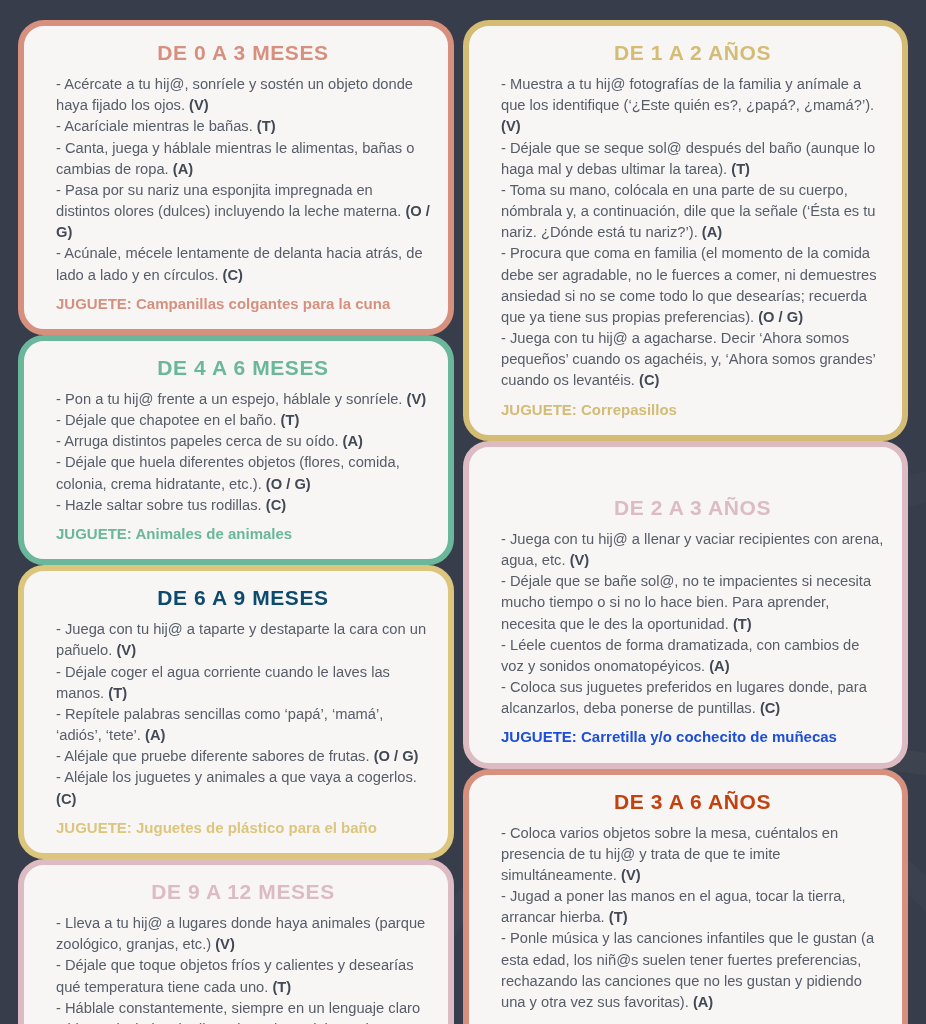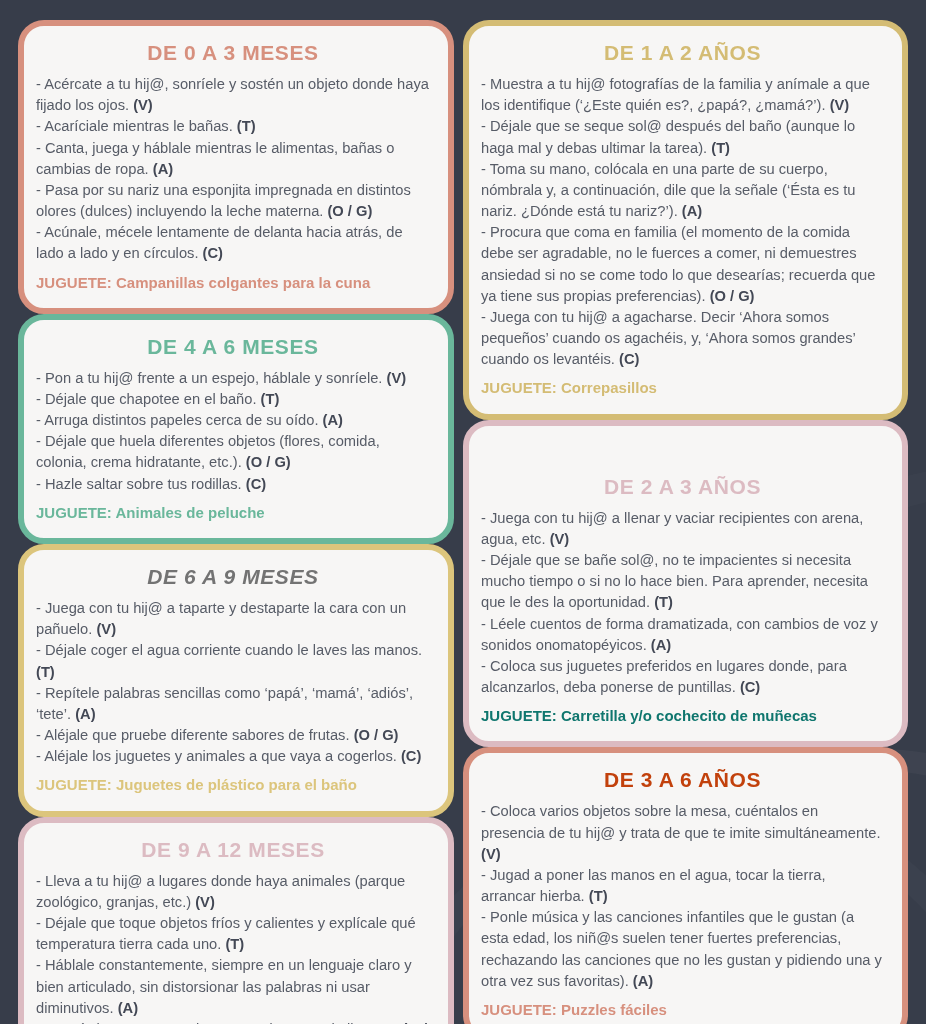--- a/index.html
+++ b/index.html
@@ -29,21 +29,21 @@
     flex-direction: column;
     justify-content: space-between;
     height: 990px;
   }
   .col-left  { width: 437px; }
   .col-right { width: 446px; }
   .card {
     background: #f7f6f5;
     border: 6px solid #ccc;
     border-radius: 26px;
-    padding: 9px 18px 13px 12px;
+    padding: 9px 18px 13px 32px;
   }
   .card-title {
     margin: 6px 0 9px 0;
     text-align: center;
     font-size: 21px;
     font-weight: 700;
     letter-spacing: 0.6px;
   }
   .item {
     margin: 0;
@@ -91,40 +91,40 @@
 
       <section class="card" style="border-color: rgb(106, 183, 155);">
         <h2 class="card-title" style="color: rgb(106, 183, 155);">DE 4 A 6 MESES</h2>
         <div>
           <p class="item"><span>- Pon a tu hij@ frente a un espejo, háblale y sonríele.</span> <span class="tag">(V)</span></p>
           <p class="item"><span>- Déjale que chapotee en el baño.</span> <span class="tag">(T)</span></p>
           <p class="item"><span>- Arruga distintos papeles cerca de su oído.</span> <span class="tag">(A)</span></p>
           <p class="item"><span>- Déjale que huela diferentes objetos (flores, comida, colonia, crema hidratante, etc.).</span> <span class="tag">(O / G)</span></p>
           <p class="item"><span>- Hazle saltar sobre tus rodillas.</span> <span class="tag">(C)</span></p>
         </div>
-        <p class="juguete" style="color: rgb(106, 183, 155);"><span>JUGUETE:</span> <span>Animales de peluche</span></p>
+        <p class="juguete" style="color: rgb(106, 183, 155);"><span>JUGUETE:</span> <span>Animales de animales</span></p>
       </section>
 
       <section class="card" style="border-color: rgb(220, 197, 124);">
-        <h2 class="card-title" style="color: #737373; font-style: italic;">DE 6 A 9 MESES</h2>
+        <h2 class="card-title" style="color: #0c4a6e;">DE 6 A 9 MESES</h2>
         <div>
           <p class="item"><span>- Juega con tu hij@ a taparte y destaparte la cara con un pañuelo.</span> <span class="tag">(V)</span></p>
           <p class="item"><span>- Déjale coger el agua corriente cuando le laves las manos.</span> <span class="tag">(T)</span></p>
           <p class="item"><span>- Repítele palabras sencillas como ‘papá’, ‘mamá’, ‘adiós’, ‘tete’.</span> <span class="tag">(A)</span></p>
           <p class="item"><span>- Aléjale que pruebe diferente sabores de frutas.</span> <span class="tag">(O / G)</span></p>
           <p class="item"><span>- Aléjale los juguetes y animales a que vaya a cogerlos.</span> <span class="tag">(C)</span></p>
         </div>
         <p class="juguete" style="color: rgb(220, 197, 124);"><span>JUGUETE:</span> <span>Juguetes de plástico para el baño</span></p>
       </section>
 
       <section class="card" style="border-color: rgb(220, 187, 194);">
         <h2 class="card-title" style="color: rgb(220, 187, 194);">DE 9 A 12 MESES</h2>
         <div>
           <p class="item"><span>- Lleva a tu hij@ a lugares donde haya animales (parque zoológico, granjas, etc.)</span> <span class="tag">(V)</span></p>
-          <p class="item"><span>- Déjale que toque objetos fríos y calientes y explícale qué temperatura tierra cada uno.</span> <span class="tag">(T)</span></p>
+          <p class="item"><span>- Déjale que toque objetos fríos y calientes y desearías qué temperatura tiene cada uno.</span> <span class="tag">(T)</span></p>
           <p class="item"><span>- Háblale constantemente, siempre en un lenguaje claro y bien articulado, sin distorsionar las palabras ni usar diminutivos.</span> <span class="tag">(A)</span></p>
           <p class="item"><span>- Permítele que coma solo aunque derrame el alimento.</span> <span class="tag">(O / G)</span></p>
 
         </div>
 
       </section>
 
     </div>
 
     <div class="col col-right">
@@ -142,21 +142,21 @@
       </section>
 
       <section class="card" style="border-color: rgb(220, 187, 194);">
         <h2 class="card-title" style="color: rgb(220, 187, 194); margin-top: 40px;">DE 2 A 3 AÑOS</h2>
         <div>
           <p class="item"><span>- Juega con tu hij@ a llenar y vaciar recipientes con arena, agua, etc.</span> <span class="tag">(V)</span></p>
           <p class="item"><span>- Déjale que se bañe sol@, no te impacientes si necesita mucho tiempo o si no lo hace bien. Para aprender, necesita que le des la oportunidad.</span> <span class="tag">(T)</span></p>
           <p class="item"><span>- Léele cuentos de forma dramatizada, con cambios de voz y sonidos onomatopéyicos.</span> <span class="tag">(A)</span></p>
           <p class="item"><span>- Coloca sus juguetes preferidos en lugares donde, para alcanzarlos, deba ponerse de puntillas.</span> <span class="tag">(C)</span></p>
         </div>
-        <p class="juguete" style="color: #0f766e;"><span>JUGUETE:</span> <span>Carretilla y/o cochecito de muñecas</span></p>
+        <p class="juguete" style="color: #1d4ed8;"><span>JUGUETE:</span> <span>Carretilla y/o cochecito de muñecas</span></p>
       </section>
 
       <section class="card" style="border-color: rgb(215, 144, 126);">
         <h2 class="card-title" style="color: #c2410c;">DE 3 A 6 AÑOS</h2>
         <div>
           <p class="item"><span>- Coloca varios objetos sobre la mesa, cuéntalos en presencia de tu hij@ y trata de que te imite simultáneamente.</span> <span class="tag">(V)</span></p>
           <p class="item"><span>- Jugad a poner las manos en el agua, tocar la tierra, arrancar hierba.</span> <span class="tag">(T)</span></p>
           <p class="item"><span>- Ponle música y las canciones infantiles que le gustan (a esta edad, los niñ@s suelen tener fuertes preferencias, rechazando las canciones que no les gustan y pidiendo una y otra vez sus favoritas).</span> <span class="tag">(A)</span></p>
         </div>
         <p class="juguete" style="color: rgb(215, 144, 126);"><span>JUGUETE:</span> <span>Puzzles fáciles</span></p>

